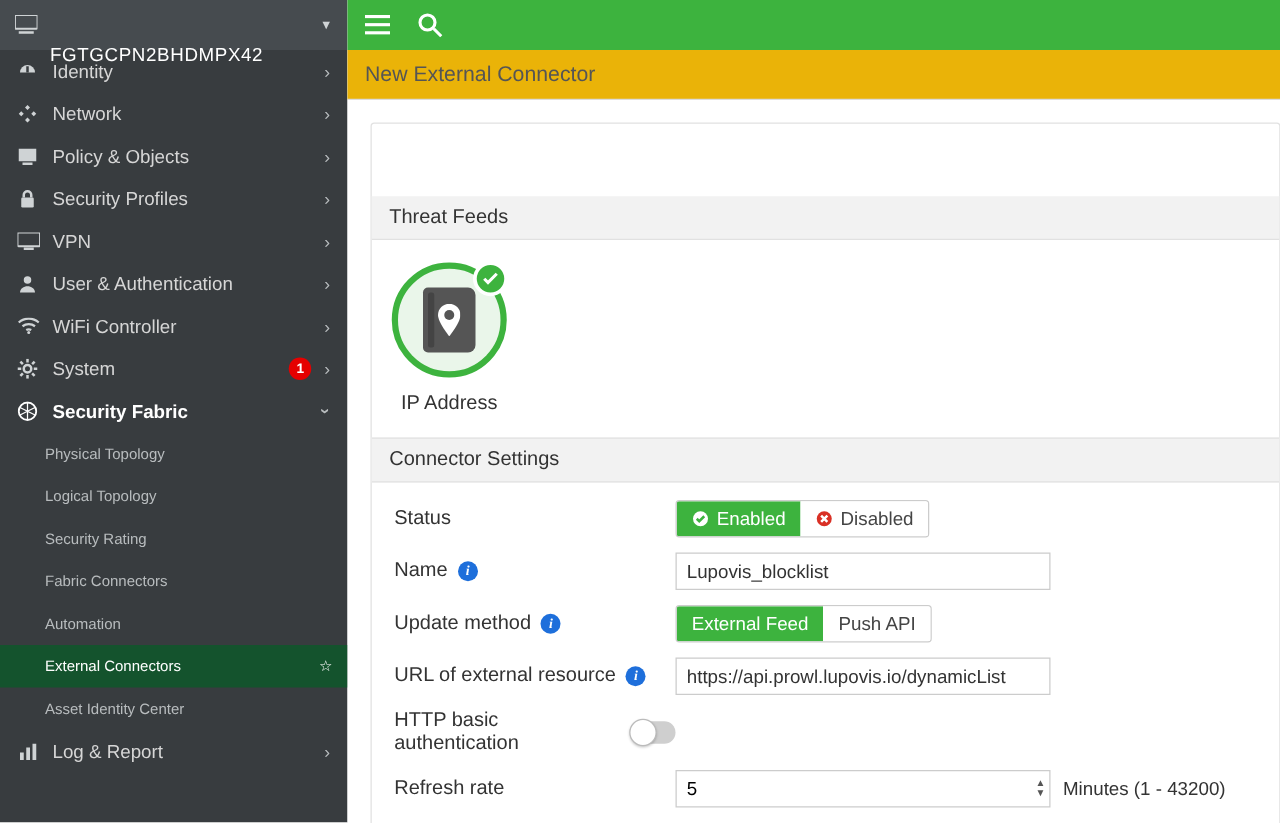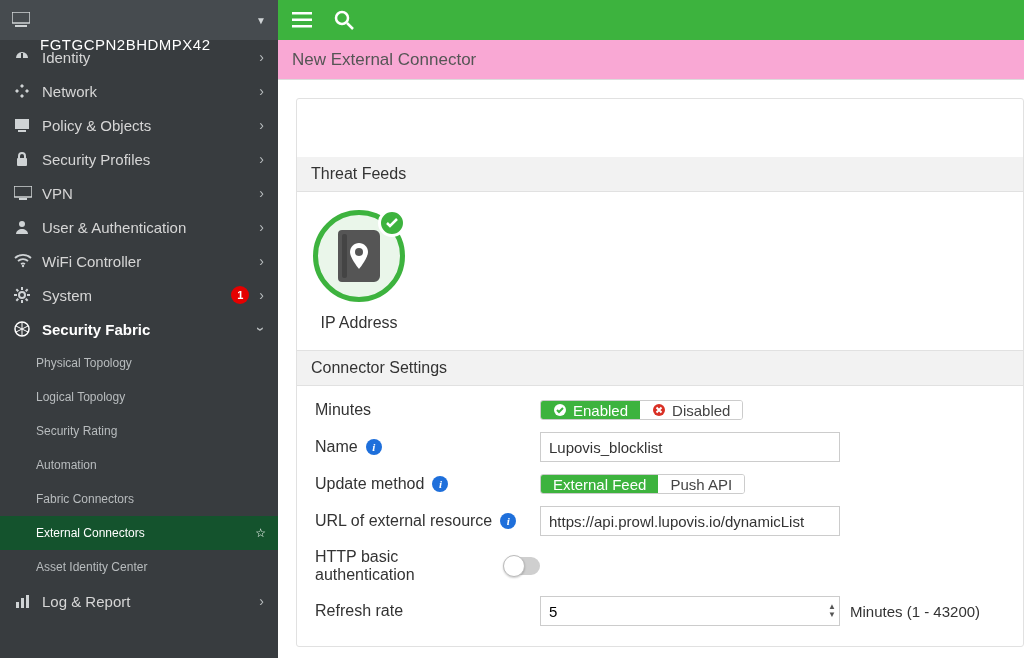--- a/index.html
+++ b/index.html
@@ -22,42 +22,42 @@
   .badge { background:#e50000; color:#fff; border-radius: 50%; width:18px; height:18px; font-size:11px; display:inline-flex; align-items:center; justify-content:center; margin-right:10px; font-weight:bold; }
   .sub-item { display:flex; align-items:center; height:34px; padding: 0 12px 0 36px; cursor:pointer; color:#b8bcbe; font-size:12px; }
   .sub-item .lbl { flex:1; }
   .sub-item.active { background:#14532d; color:#fff; font-weight:500; }
   .sub-item.active .star { color:#fff; }
 
   
   .main { flex:1; display:flex; flex-direction:column; background:#fff; }
   .topbar { height:40px; background:#3db33e; display:flex; align-items:center; padding:0 14px; gap:22px; }
   .topbar .bar-icon { color:#fff; font-size:20px; cursor:pointer; }
-  .breadcrumb { height:40px; background:#f9a8d4; display:flex; align-items:center; padding:0 14px; font-size:17px; color:#555; border-bottom:1px solid #dcdcdc; }
+  .breadcrumb { height:40px; background:#eab308; display:flex; align-items:center; padding:0 14px; font-size:17px; color:#555; border-bottom:1px solid #dcdcdc; }
   .content { flex:1; padding: 18px 0 0 18px; overflow:auto; }
   .panel { border:1px solid #e1e1e1; border-radius:3px; background:#fff; }
   .section-header { background:#f2f2f2; border-bottom:1px solid #e1e1e1; border-top:1px solid #e1e1e1; padding:8px 14px; font-size:16px; color:#333; }
   .section-header.first { border-top:none; }
   .section-body { padding: 18px 16px; }
 
   
   .feed-card { display:inline-flex; flex-direction:column; align-items:center; gap:12px; }
   .feed-circle { width:92px; height:92px; border:5px solid #3db33e; border-radius:50%; background:#eaf6ea; display:flex; align-items:center; justify-content:center; position:relative; }
   .feed-inner { width:42px; height:52px; background:#555; border-radius:4px 6px 6px 4px; display:flex; align-items:center; justify-content:center; position:relative; }
   .feed-inner::before { content:""; position:absolute; left:4px; top:4px; bottom:4px; width:5px; background:#444; border-radius:2px; }
   .pin { width:18px; height:26px; background:#fff; clip-path: path('M9 0 C4 0 0 4 0 9 C0 15 9 26 9 26 C9 26 18 15 18 9 C18 4 14 0 9 0 Z'); position:relative; }
   .pin::after { content:""; position:absolute; top:5px; left:5px; width:8px; height:8px; background:#555; border-radius:50%; }
   .feed-check { position:absolute; top:-6px; right:-6px; width:28px; height:28px; background:#3db33e; border:3px solid #fff; border-radius:50%; display:flex; align-items:center; justify-content:center; color:#fff; font-weight:bold; }
   .feed-label { font-size:16px; color:#333; }
 
   
   .form { display:grid; grid-template-columns: 225px 1fr; row-gap:12px; align-items:center; padding: 14px 18px 20px 18px; }
   .form label { font-size:16px; color:#333; display:flex; align-items:center; gap:8px; }
   .info-icon { display:inline-flex; width:16px; height:16px; border-radius:50%; background:#1e6fdb; color:#fff; font-size:11px; font-weight:bold; align-items:center; justify-content:center; font-style:italic; font-family:Georgia,serif; }
-  .toggle-group { display:inline-flex; border:1px solid #ccc; border-radius:3px; overflow:hidden; height:20px; }
+  .toggle-group { display:inline-flex; border:1px solid #ccc; border-radius:3px; overflow:hidden; height:30px; }
   .toggle-opt { display:inline-flex; align-items:center; gap:6px; padding:0 12px; font-size:15px; color:#444; background:#fff; cursor:pointer; }
   .toggle-opt.active { background:#3db33e; color:#fff; }
   .toggle-opt .oicon { font-weight:bold; }
   .toggle-opt .red { color:#d93025; }
   .text-input { width:300px; height:30px; border:1px solid #ccc; padding:0 8px; font-size:15px; color:#333; }
   .switch { width:36px; height:18px; background:#cfcfcf; border-radius:10px; position:relative; display:inline-block; cursor:pointer; }
   .switch .knob { position:absolute; top:-2px; left:-2px; width:22px; height:22px; background:#fff; border:1px solid #bbb; border-radius:50%; box-shadow:0 1px 2px rgba(0,0,0,0.2); }
   .num-wrap { display:flex; align-items:center; gap:10px; }
   .num-input { width:300px; height:30px; border:1px solid #ccc; padding:0 22px 0 8px; font-size:15px; }
   .num-box { position:relative; display:inline-block; }
@@ -174,24 +174,24 @@
     <li class="sub-item">
         <span class="lbl">Physical Topology</span>
       </li>
     <li class="sub-item">
         <span class="lbl">Logical Topology</span>
       </li>
     <li class="sub-item">
         <span class="lbl">Security Rating</span>
       </li>
     <li class="sub-item">
+        <span class="lbl">Fabric Connectors</span>
+      </li>
+    <li class="sub-item">
         <span class="lbl">Automation</span>
-      </li>
-    <li class="sub-item">
-        <span class="lbl">Fabric Connectors</span>
       </li>
     <li class="sub-item active">
       <span class="lbl">External Connectors</span>
       <span class="star">☆</span>
     </li>
     <li class="sub-item">
         <span class="lbl">Asset Identity Center</span>
       </li>
     <li class="nav-item">
       <span class="ico">
@@ -242,21 +242,21 @@
                 </svg>
             </div>
           </div>
           <div class="feed-label">IP Address</div>
         </div>
       </div>
 
       <div class="section-header">Connector Settings</div>
       <div class="form">
 
-        <label>Minutes</label>
+        <label>Status</label>
         <div>
           <div class="toggle-group">
             <div class="toggle-opt active">
               <span class="oicon">
                 <svg width="14" height="14" viewBox="0 0 14 14">
                     <circle cx="7" cy="7" r="6" fill="#fff"></circle>
                     <path d="M4 7l2 2 4-4" fill="none" stroke="#3db33e" stroke-width="2"></path>
                   </svg>
               </span>
               <span>Enabled</span>

